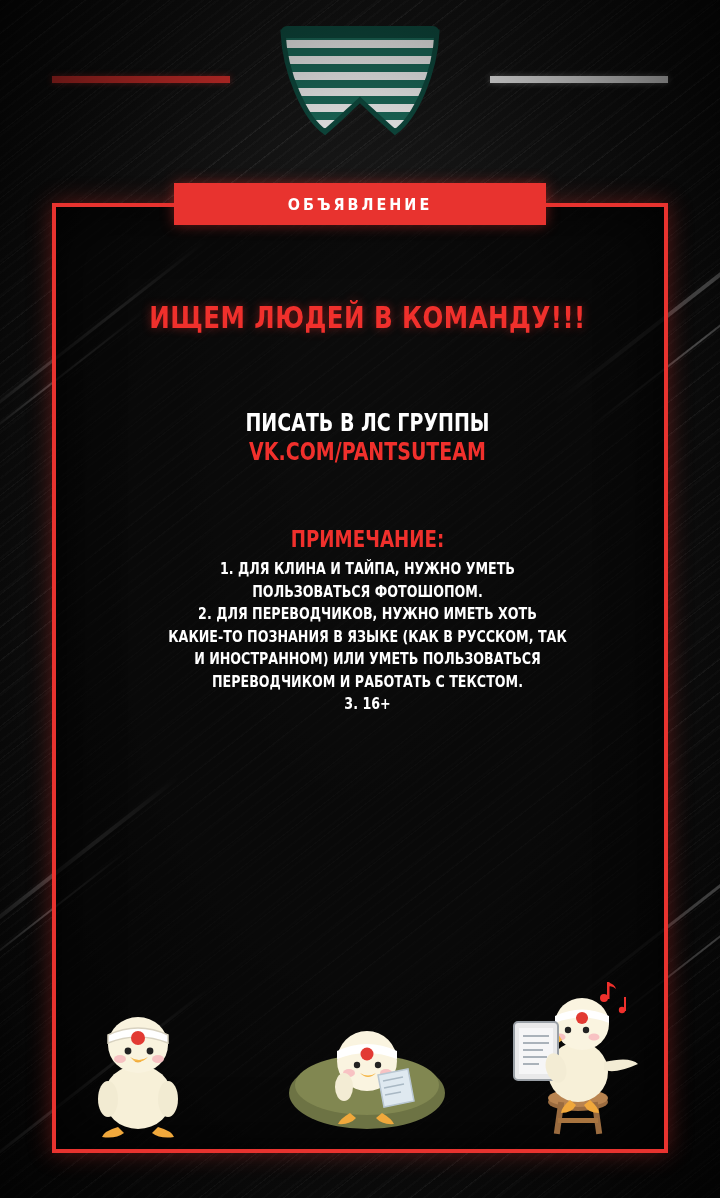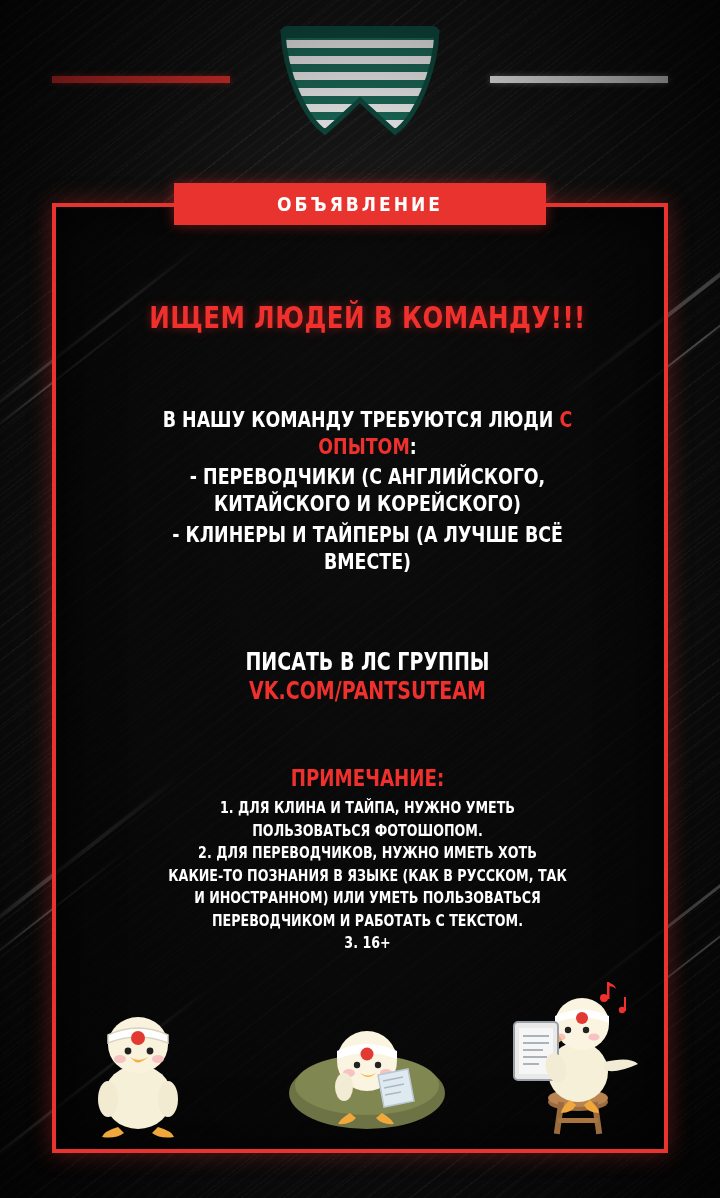--- a/index.html
+++ b/index.html
@@ -87,21 +87,21 @@
     display: flex;
     align-items: center;
     justify-content: center;
     z-index: 5;
     box-shadow: 0 0 14px rgba(232,51,47,.45);
   }
   .ribbon-text {
     color: #ffffff;
     font-family: "DejaVu Sans Condensed", "Liberation Sans", sans-serif;
     font-weight: 700;
-    font-size: 19px;
+    font-size: 16px;
     letter-spacing: 3px;
     white-space: nowrap;
   }
 
   
   .card {
     position: absolute;
     left: 52px;
     top: 203px;
     width: 616px;
@@ -205,27 +205,20 @@
 
   <div class="ribbon">
     <span class="ribbon-text">ОБЪЯВЛЕНИЕ</span>
   </div>
 
   <div class="card">
     <div class="card-inner">
 
       <div class="txt headline">ИЩЕМ ЛЮДЕЙ В КОМАНДУ!!!</div>
 
-      <div class="block-req">
-        <div class="txt line">
-          <span>В НАШУ КОМАНДУ ТРЕБУЮТСЯ ЛЮДИ </span><span class="accent">С ОПЫТОМ</span><span>:</span>
-        </div>
-        <div class="txt line">- ПЕРЕВОДЧИКИ (С АНГЛИЙСКОГО, КИТАЙСКОГО И КОРЕЙСКОГО)</div>
-        <div class="txt line">- КЛИНЕРЫ И ТАЙПЕРЫ (А ЛУЧШЕ ВСЁ ВМЕСТЕ)</div>
-      </div>
 
       <div class="block-contact txt">
         <span>ПИСАТЬ В ЛС ГРУППЫ </span><span class="link">VK.COM/PANTSUTEAM</span>
       </div>
 
       <div class="txt note-title">ПРИМЕЧАНИЕ:</div>
       <div class="note-body">
         <div class="txt line">1. ДЛЯ КЛИНА И ТАЙПА, НУЖНО УМЕТЬ</div>
         <div class="txt line">ПОЛЬЗОВАТЬСЯ ФОТОШОПОМ.</div>
         <div class="txt line">2. ДЛЯ ПЕРЕВОДЧИКОВ, НУЖНО ИМЕТЬ ХОТЬ</div>

